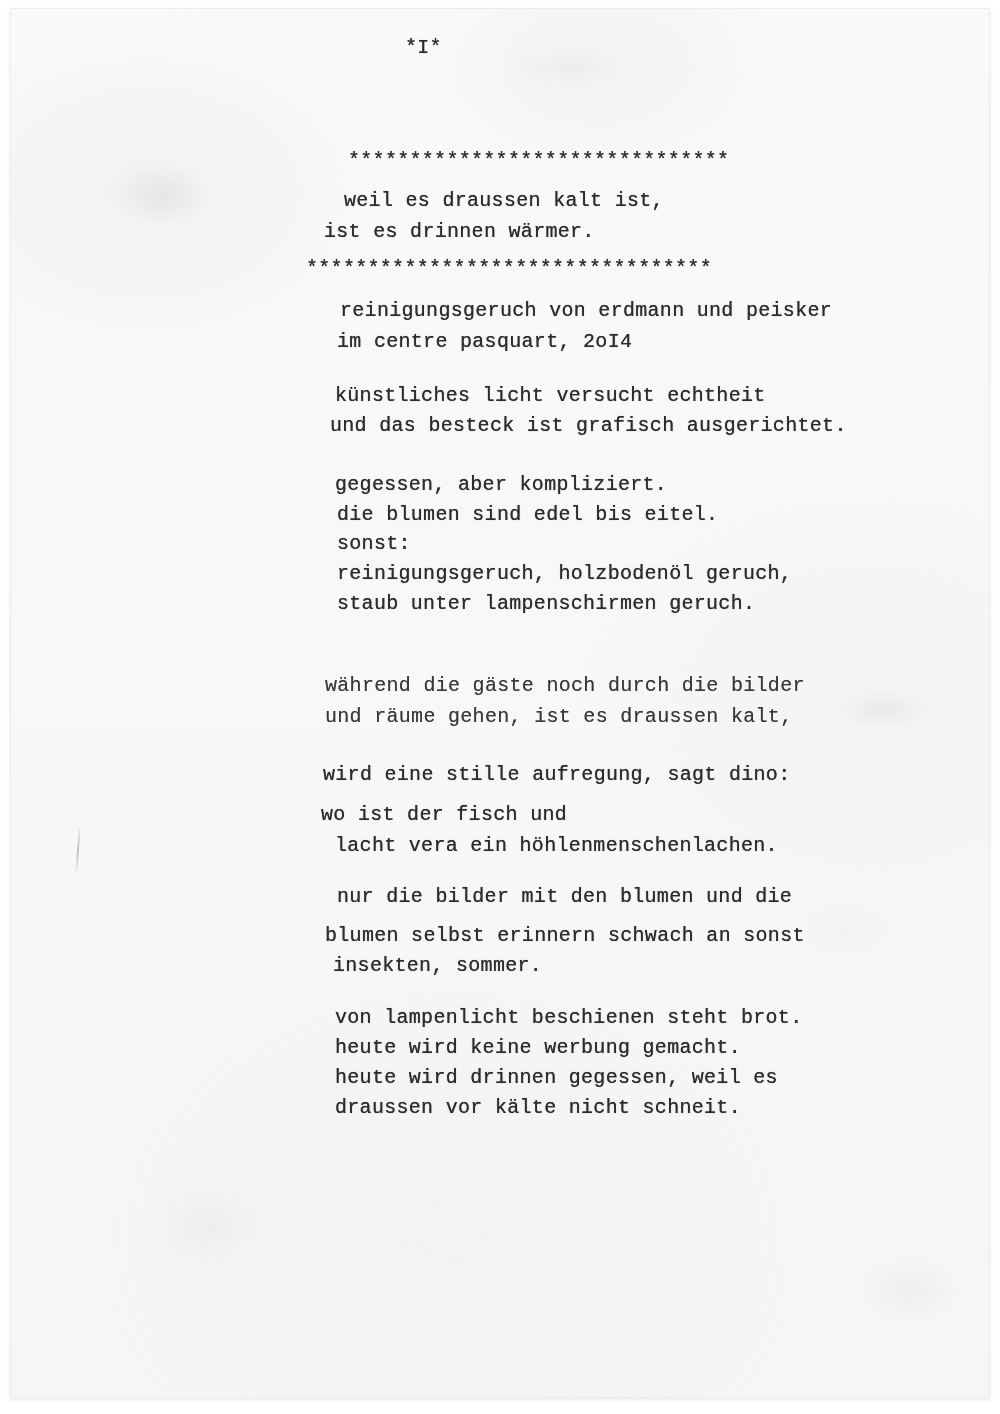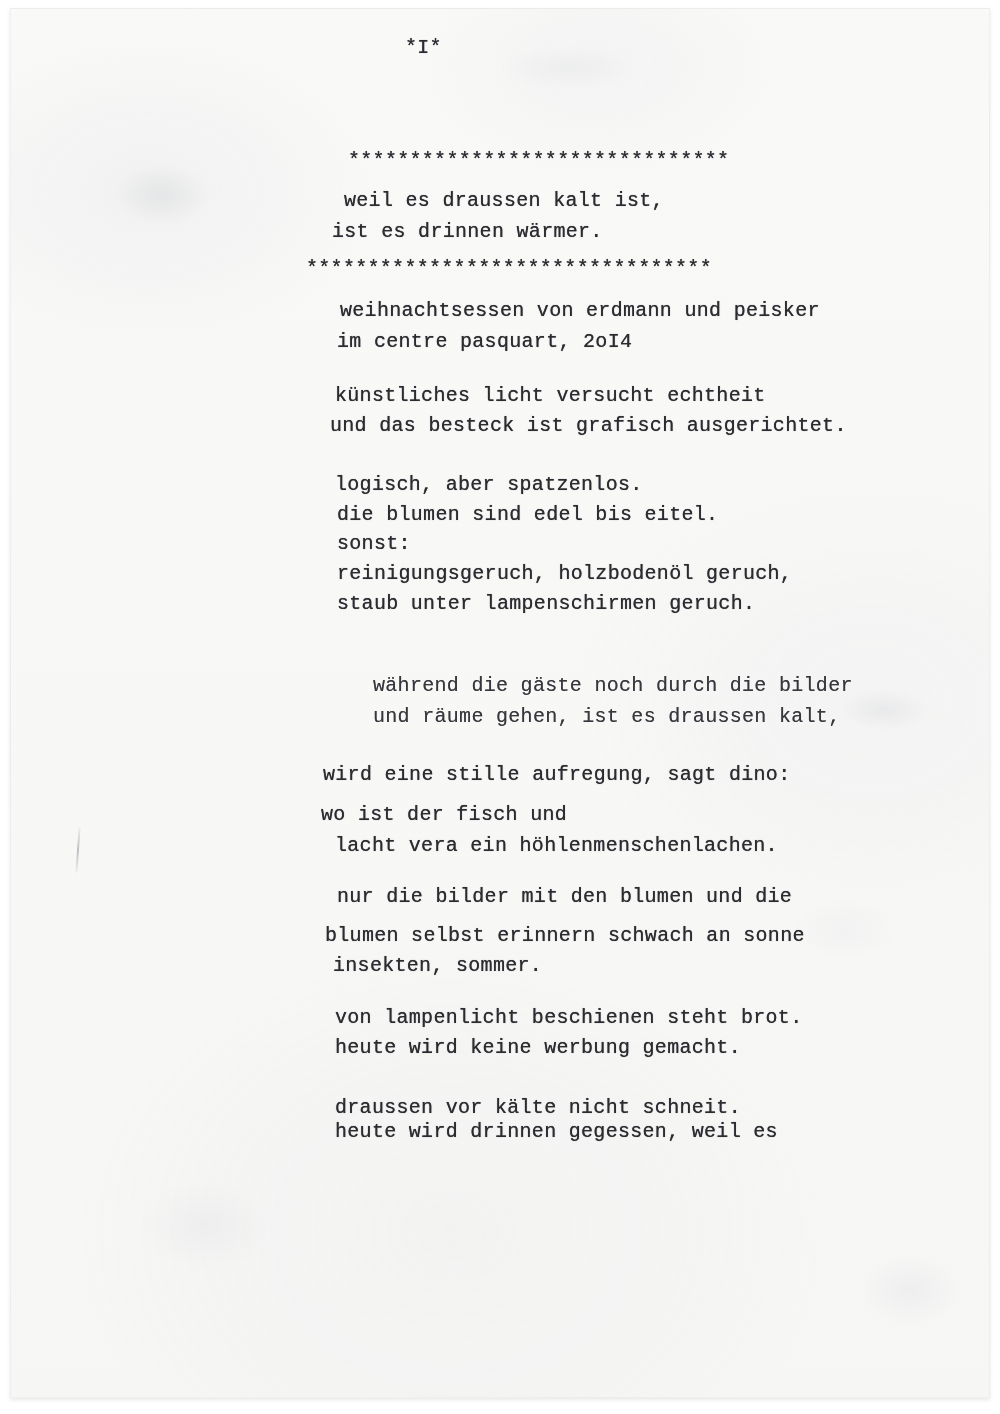--- a/index.html
+++ b/index.html
@@ -32,21 +32,21 @@
   }
   .tline {
     position: absolute;
     white-space: pre;
     font-size: 20px;
     line-height: 24px;
     letter-spacing: 0.3px;
     color: #2b2b30;
     text-shadow: 0 0 0.7px rgba(38,38,44,0.85);
   }
-  .tline.faded { color: #37373d; text-shadow: 0 0 0.5px rgba(50,50,56,0.6); margin-left: 48px; }
+  .tline.faded { color: #37373d; text-shadow: 0 0 0.5px rgba(50,50,56,0.6); }
   .smudge {
     position: absolute;
     border-radius: 50%;
     pointer-events: none;
   }
   .smudge.s1 { left: 115px; top: 165px; width: 95px;  height: 60px;  background: radial-gradient(closest-side, rgba(140,145,155,0.12), transparent); }
   .smudge.s2 { left: 500px; top: 45px;  width: 130px; height: 45px;  background: radial-gradient(closest-side, rgba(150,155,165,0.08), transparent); }
   .smudge.s3 { left: 840px; top: 690px; width: 90px;  height: 40px;  background: radial-gradient(closest-side, rgba(140,145,160,0.10), transparent); }
   .smudge.s4 { left: 140px; top: 1180px;width: 130px; height: 90px;  background: radial-gradient(closest-side, rgba(150,155,165,0.08), transparent); }
   .smudge.s5 { left: 860px; top: 1255px;width: 100px; height: 70px;  background: radial-gradient(closest-side, rgba(150,155,165,0.09), transparent); }
@@ -74,42 +74,42 @@
   <div class="smudge s3"></div>
   <div class="smudge s4"></div>
   <div class="smudge s5"></div>
   <div class="smudge s6"></div>
   <div class="pencil-mark"></div>
 
   <div class="tline" style="left:405px; top:36px">*I*</div>
 
   <div class="tline" style="left:348px; top:149px">*******************************</div>
   <div class="tline" style="left:344px; top:189px">weil es draussen kalt ist,</div>
-  <div class="tline" style="left:332px; top:220px">ist es drinnen wärmer.</div>
+  <div class="tline" style="left:324px; top:220px">ist es drinnen wärmer.</div>
   <div class="tline" style="left:306px; top:257px">*********************************</div>
 
-  <div class="tline" style="left:340px; top:299px">weihnachtsessen von erdmann und peisker</div>
+  <div class="tline" style="left:340px; top:299px">reinigungsgeruch von erdmann und peisker</div>
   <div class="tline" style="left:337px; top:330px">im centre pasquart, 2oI4</div>
 
   <div class="tline" style="left:335px; top:384px">künstliches licht versucht echtheit</div>
   <div class="tline" style="left:330px; top:414px">und das besteck ist grafisch ausgerichtet.</div>
-  <div class="tline" style="left:335px; top:473px">logisch, aber spatzenlos.</div>
+  <div class="tline" style="left:335px; top:473px">gegessen, aber kompliziert.</div>
   <div class="tline" style="left:337px; top:503px">die blumen sind edel bis eitel.</div>
   <div class="tline" style="left:337px; top:532px">sonst:</div>
   <div class="tline" style="left:337px; top:592px">staub unter lampenschirmen geruch.</div>
   <div class="tline" style="left:337px; top:562px">reinigungsgeruch, holzbodenöl geruch,</div>
 
   <div class="tline faded" style="left:325px; top:674px">während die gäste noch durch die bilder</div>
   <div class="tline faded" style="left:325px; top:705px">und räume gehen, ist es draussen kalt,</div>
   <div class="tline" style="left:323px; top:763px">wird eine stille aufregung, sagt dino:</div>
 
   <div class="tline" style="left:321px; top:803px">wo ist der fisch und</div>
   <div class="tline" style="left:337px; top:885px">nur die bilder mit den blumen und die</div>
 
   <div class="tline" style="left:335px; top:834px">lacht vera ein höhlenmenschenlachen.</div>
-  <div class="tline" style="left:325px; top:924px">blumen selbst erinnern schwach an sonne</div>
+  <div class="tline" style="left:325px; top:924px">blumen selbst erinnern schwach an sonst</div>
   <div class="tline" style="left:333px; top:954px">insekten, sommer.</div>
 
   <div class="tline" style="left:335px; top:1036px">heute wird keine werbung gemacht.</div>
   <div class="tline" style="left:335px; top:1006px">von lampenlicht beschienen steht brot.</div>
-  <div class="tline" style="left:335px; top:1120px">heute wird drinnen gegessen, weil es</div>
+  <div class="tline" style="left:335px; top:1066px">heute wird drinnen gegessen, weil es</div>
   <div class="tline" style="left:335px; top:1096px">draussen vor kälte nicht schneit.</div>
 </div>
 
 </body></html>

